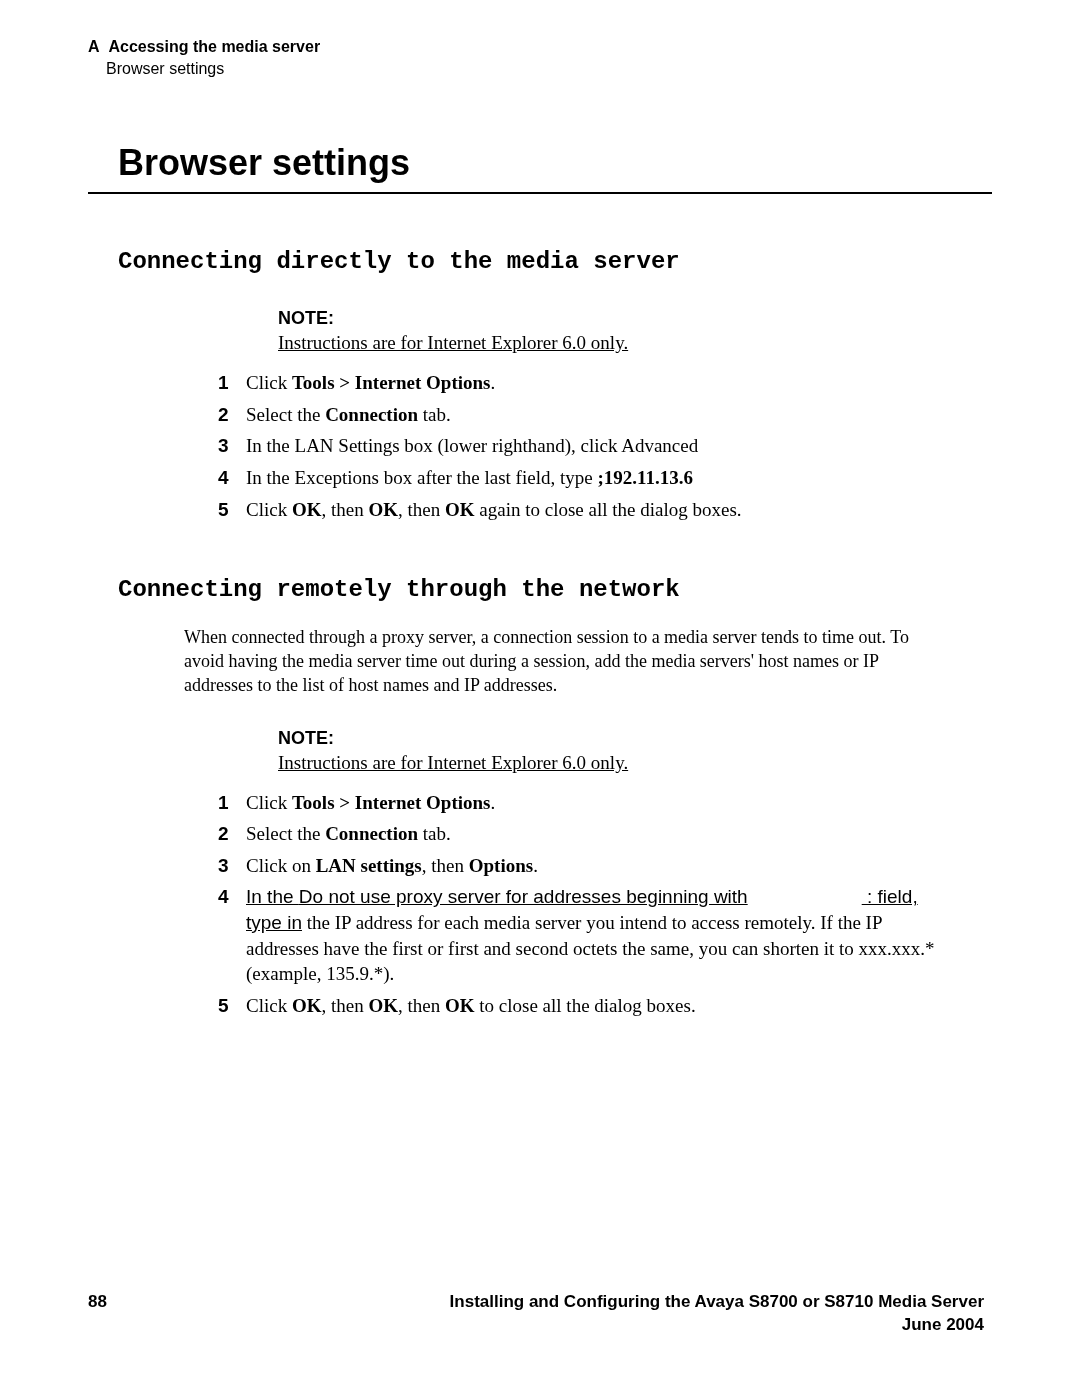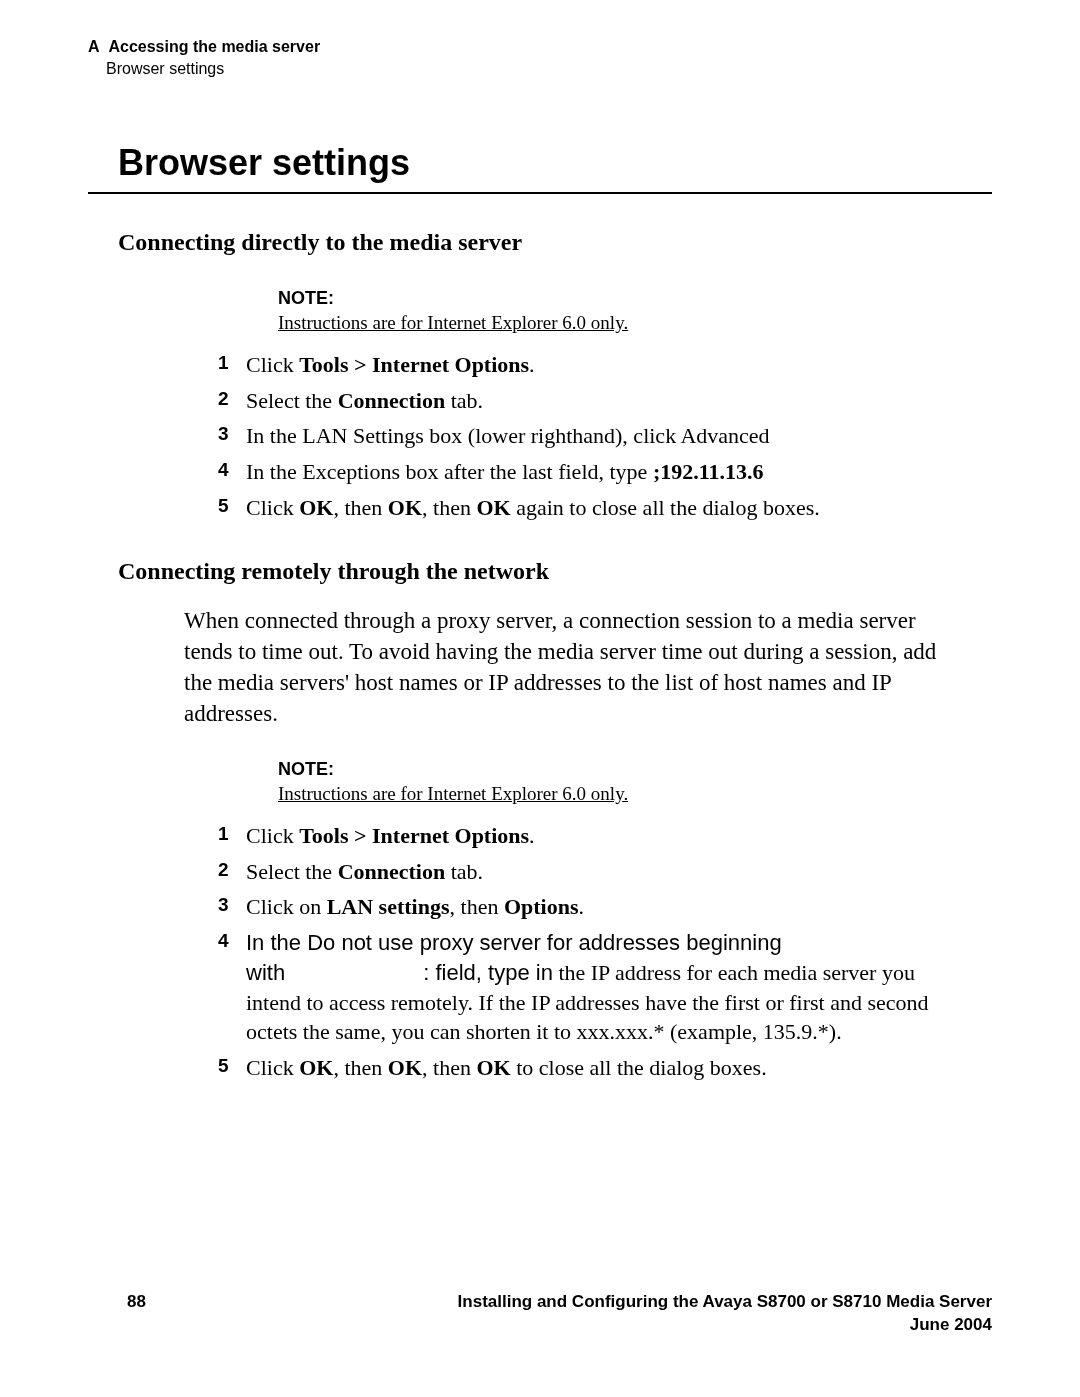--- a/index.html
+++ b/index.html
@@ -36,76 +36,75 @@
     font-size: 36px;
     margin: 60px 0 4px 30px;
   }
   .rule {
     border: none;
     border-top: 2px solid #000;
     margin: 4px 0 0 0;
     width: 100%;
   }
   h2.subhead {
-    font-family: Liberation Serif, serif;
+    font-family: Liberation Mono, monospace;
     font-weight: bold;
     font-size: 24px;
-    margin: 32px 0 18px 30px;
+    margin: 52px 0 18px 30px;
   }
   .note-block {
     margin-left: 190px;
     margin-bottom: 14px;
   }
   .note-label {
     font-family: Arial, Helvetica, sans-serif;
     font-weight: bold;
     font-size: 18px;
     margin-top: 28px;
   }
   .note-text {
     font-size: 19px;
     text-decoration: underline;
   }
   .para {
     margin: 0 48px 16px 96px;
-    font-size: 23px;
+    font-size: 18px;
   }
   ol.steps {
     list-style: none;
     margin: 0 48px 0 130px;
     padding: 0;
   }
   ol.steps li {
     display: flex;
     margin-bottom: 6px;
   }
   ol.steps li .num {
     font-family: Arial, Helvetica, sans-serif;
     font-weight: bold;
     font-size: 19px;
     min-width: 28px;
     flex-shrink: 0;
   }
   ol.steps li .body {
     flex: 1;
-    font-size: 22px;
+    font-size: 19px;
   }
   .b { font-weight: bold; }
-  .sans { font-family: Arial, Helvetica, sans-serif; }
+  .sans { font-family: Arial, Helvetica, sans-serif; text-decoration: underline; }
   .footer {
     position: absolute;
     bottom: 60px;
     left: 88px;
-    right: 88px;
+    right: 96px;
     display: flex;
     align-items: flex-start;
     font-family: Arial, Helvetica, sans-serif;
     font-weight: bold;
     font-size: 17px;
-    margin-left: 39px;
   }
   .footer .page-num { flex-shrink: 0; }
   .footer .doc-title { flex: 1; text-align: right; }
 </style>
 </head>
 <body>
 
 <div class="page">
 
   <div class="header-line">

